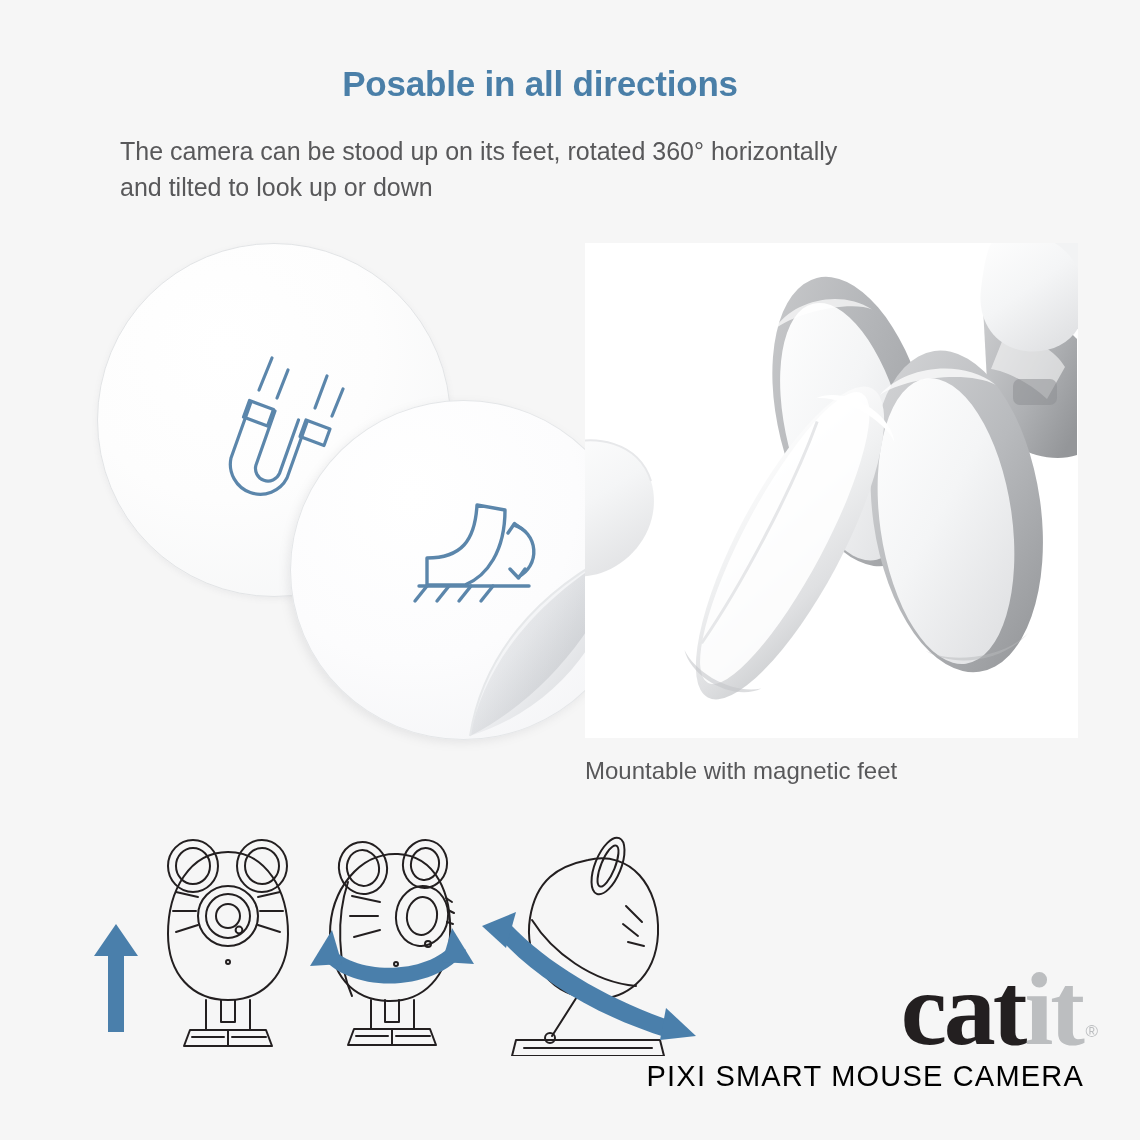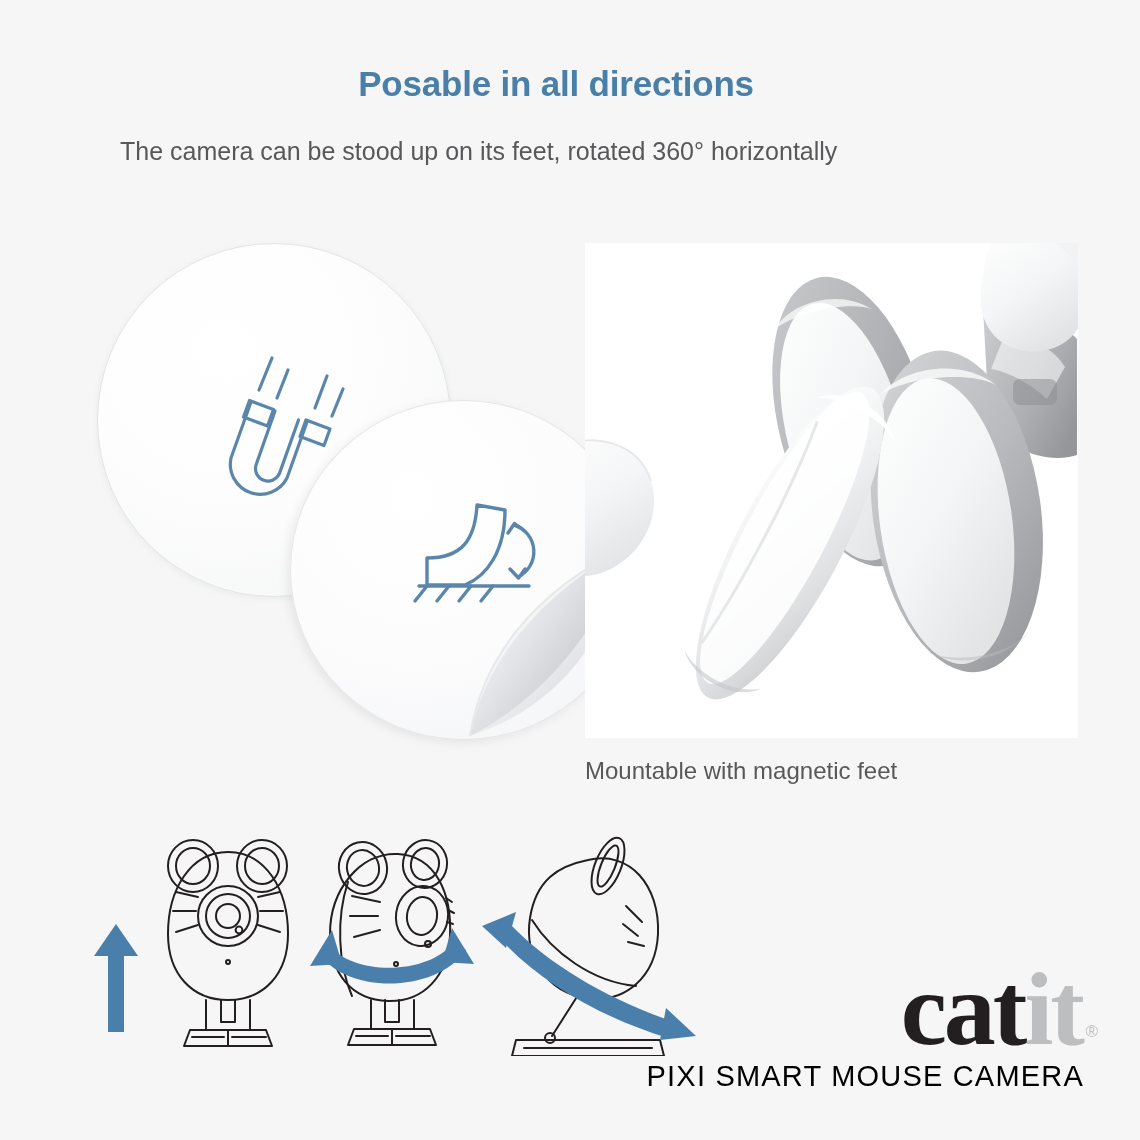--- a/index.html
+++ b/index.html
@@ -17,21 +17,21 @@
   .stage {
     position: absolute;
     left: 0; top: 0;
     width: 1140px;
     height: 1140px;
   }
 
   
   .headline {
     position: absolute;
-    left: 16px; top: 64px;
+    left: 0; top: 64px;
     width: 1080px;
     text-align: center;
     font-size: 35px;
     font-weight: bold;
     letter-spacing: -0.2px;
     color: #4a7fa8;
   }
   .subhead {
     position: absolute;
     left: 120px; top: 133px;
@@ -139,20 +139,21 @@
 </style>
 </head>
 <body>
 
 <div class="stage">
 
   <div class="headline">Posable in all directions</div>
 
   <div class="subhead">
     <div>The camera can be stood up on its feet, rotated 360° horizontally</div>
+    <div>and tilted to look up or down</div>
   </div>
 
   <div class="sticker" id="sticker-magnet">
     <svg class="icon-svg" id="magnet-icon-wrap" width="130" height="150" viewBox="0 0 130 150">
       <g fill="none" stroke="#5b86ab" stroke-width="3.2" stroke-linecap="round" stroke-linejoin="round">
 
         <path d="M36 50 L16 106 a30 30 0 0 0 56 20 L92 70"></path>
         <path d="M60 59 L41 113 a12.5 12.5 0 0 0 23.5 8.4 L83.5 68"></path>
 
         <path d="M34.5 48.5 L58.5 57.5 L52.5 74 L28.5 65 Z"></path>

